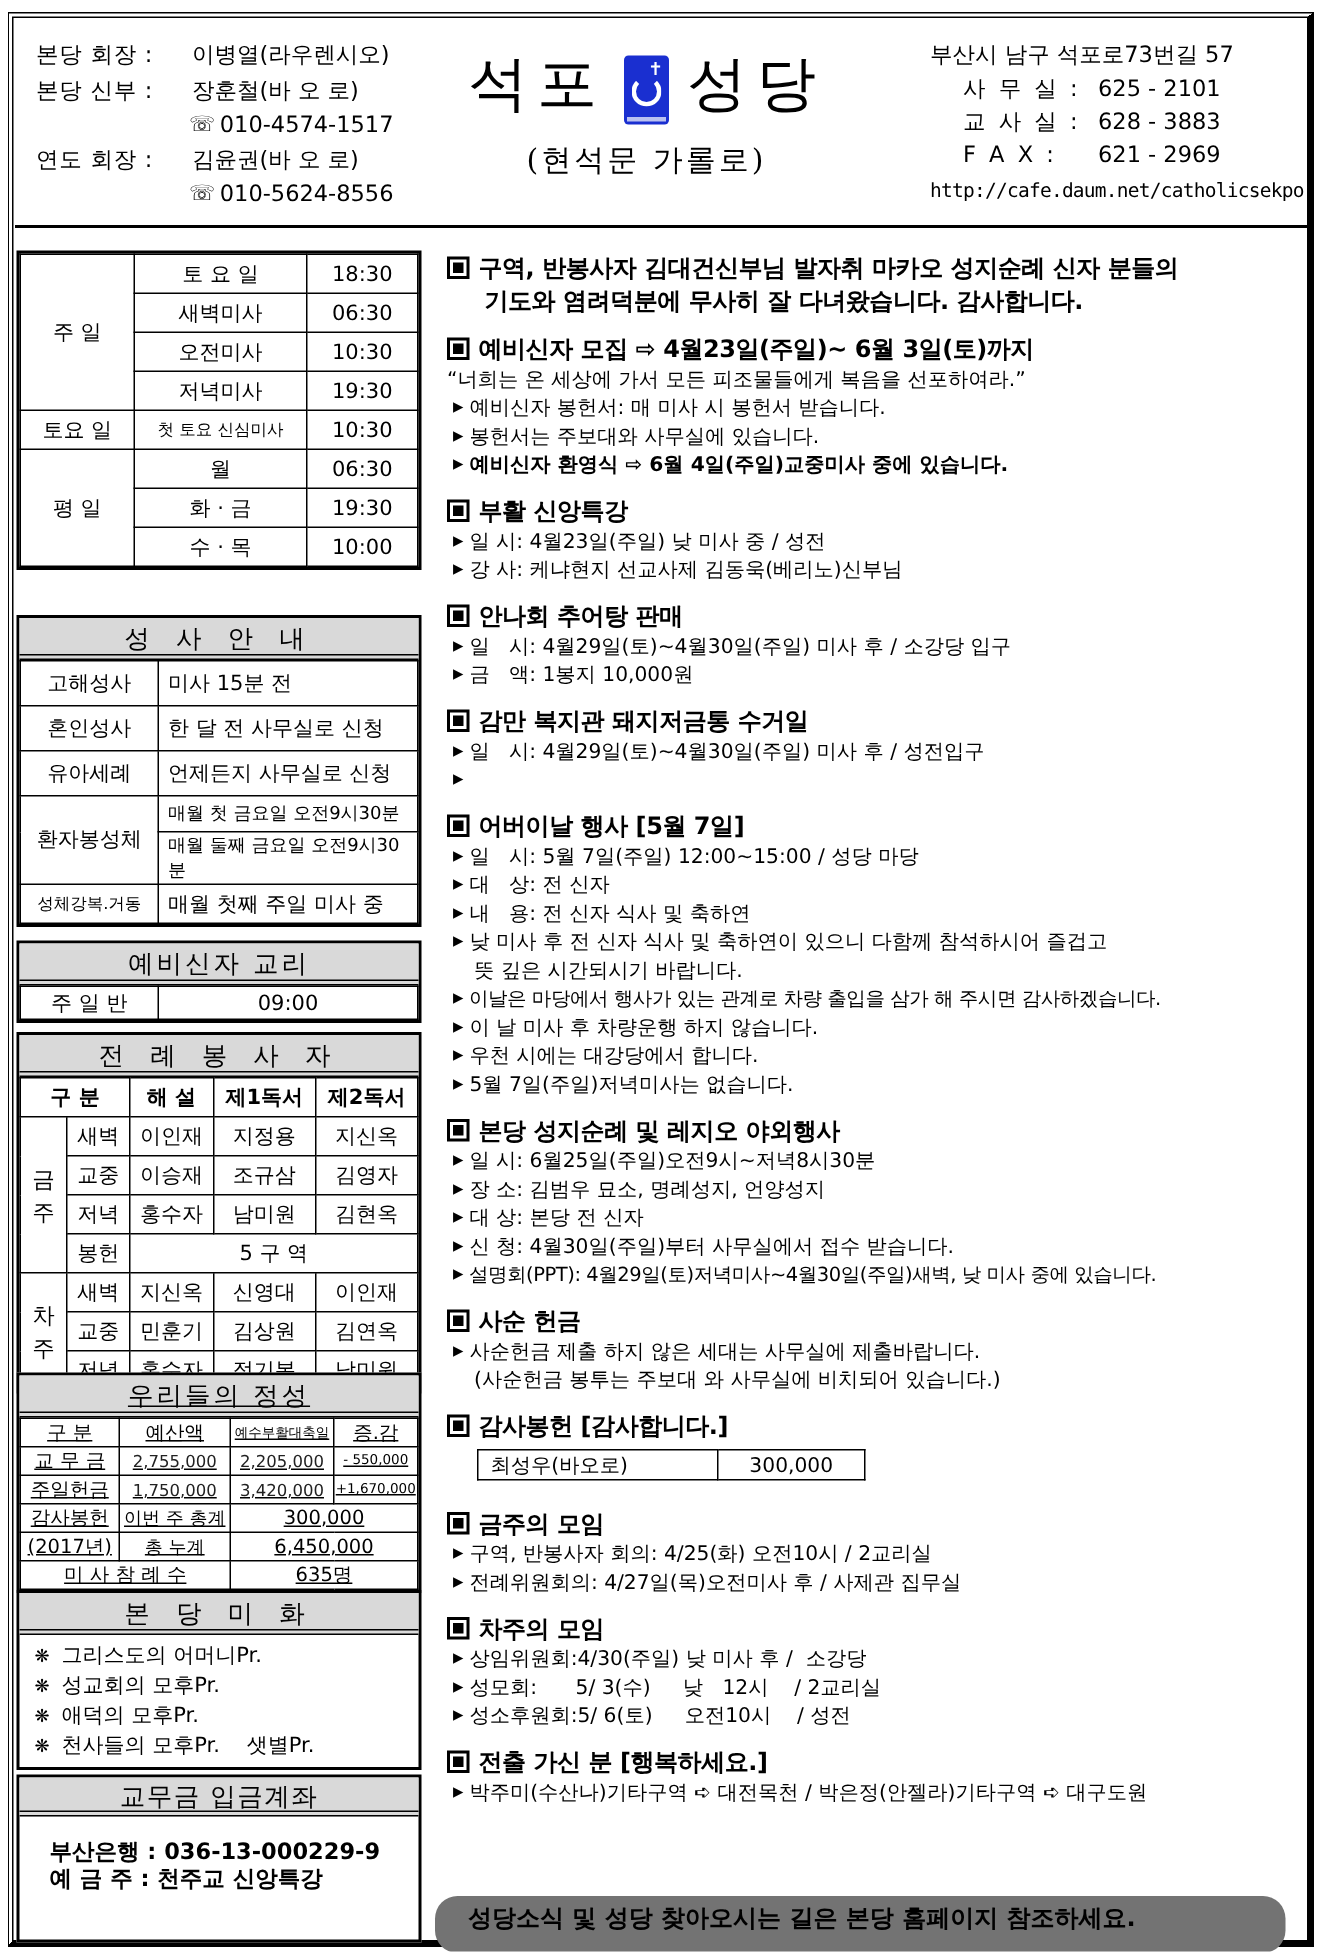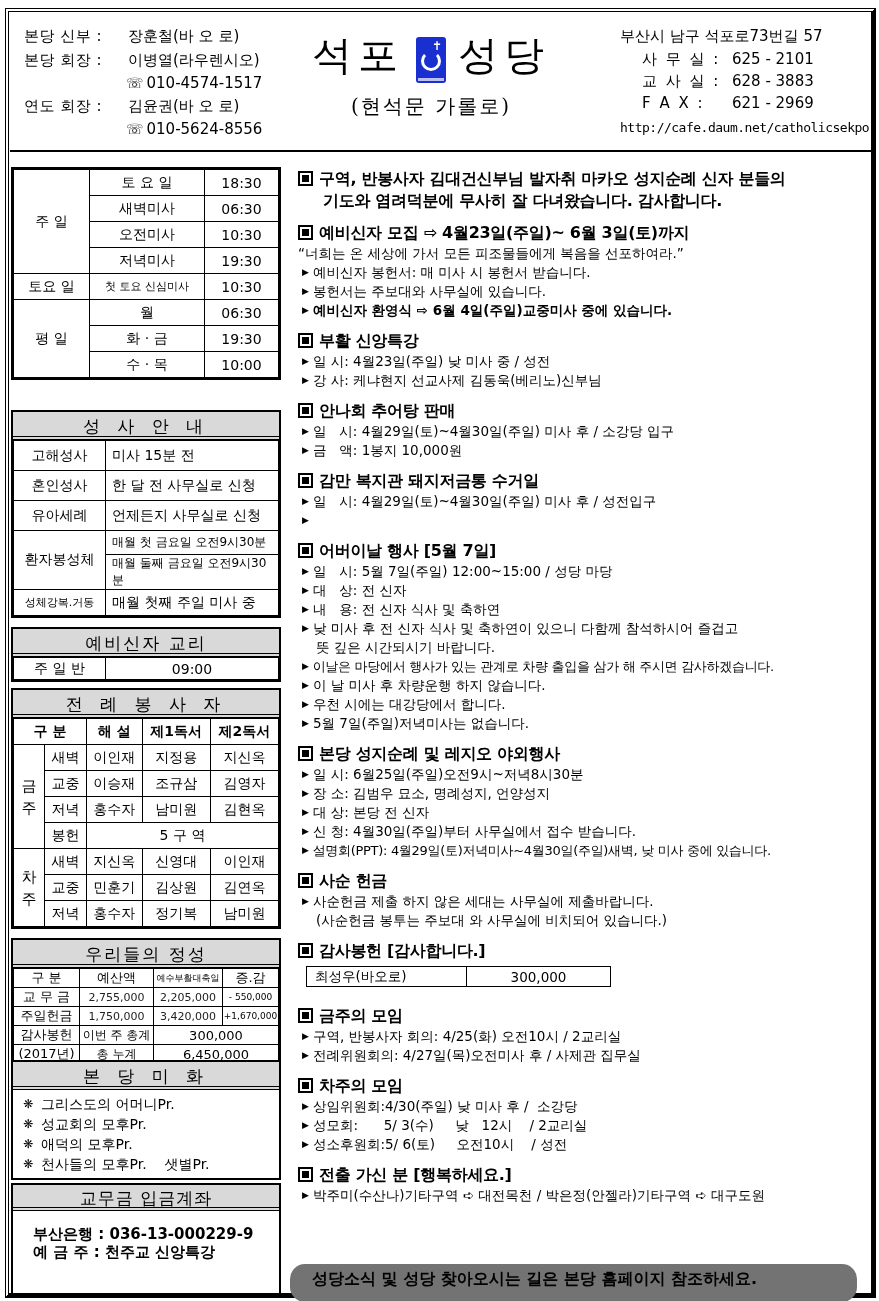--- a/index.html
+++ b/index.html
@@ -52,39 +52,39 @@
   
   .right { position: absolute; left: 298px; top: 168px; width: 570px; }
   .sec { margin-bottom: 10px; }
   .sec-title { font-size: 16px; font-weight: bold; display: flex; align-items: flex-start; gap: 6px; line-height: 22px; letter-spacing: -0.3px; }
   .sq { display: inline-block; width: 15px; height: 15px; border: 2px solid #000; position: relative; margin-top: 3px; flex-shrink: 0; }
   .sq::after { content: ""; position: absolute; left: 2px; top: 2px; width: 7px; height: 7px; background: #000; }
   .line { font-size: 13.5px; line-height: 19px; display: flex; gap: 4px; padding-left: 4px; }
   .tri { font-size: 9px; line-height: 19px; }
   .indent { padding-left: 18px; }
   .bold { font-weight: bold; }
-  .thanks-tbl { width: 305px; margin: 4px 0 0 8px; }
+  .thanks-tbl { width: 259px; margin: 4px 0 0 20px; }
   .thanks-tbl td { height: 20px; font-size: 13.5px; }
   .footer { position: absolute; left: 290px; top: 1264px; width: 567px; height: 38px; background: #737373; border-radius: 15px;
             font-size: 16px; font-weight: bold; line-height: 30px; padding-left: 22px; }
 </style>
 </head>
 <body>
 
 <div class="frame"></div>
 
 <div class="header">
   <div class="hdr-left">
     <div class="row">
+        <span class="lbl">본당 회장 :</span>
+        <span>이병열(라우렌시오)</span>
+      </div>
+    <div class="row">
         <span class="lbl">본당 신부 :</span>
         <span>장훈철(바 오 로)</span>
-      </div>
-    <div class="row">
-        <span class="lbl">본당 회장 :</span>
-        <span>이병열(라우렌시오)</span>
       </div>
     <div class="phone">
         <span class="phone-icon">☏</span>
         <span>010-4574-1517</span>
       </div>
     <div class="row">
         <span class="lbl">연도 회장 :</span>
         <span>김윤권(바 오 로)</span>
       </div>
     <div class="phone">
@@ -258,21 +258,21 @@
     <tr>
           <td>저녁</td>
           <td>홍수자</td>
           <td>정기복</td>
           <td>남미원</td>
         </tr>
   </tbody>
     </table>
 </div>
 
-<div class="box fin" style="top:938px;">
+<div class="box fin" style="top:915px;text-decoration:underline;">
   <div class="box-title" style="letter-spacing:2px">우리들의 정성</div>
   <table>
     <tbody>
         <tr>
           <td style="width:66px">구    분</td>
           <td>예산액</td>
           <td class="tiny">예수부활대축일</td>
           <td style="width:56px">증.감</td>
         </tr>
     <tr>

